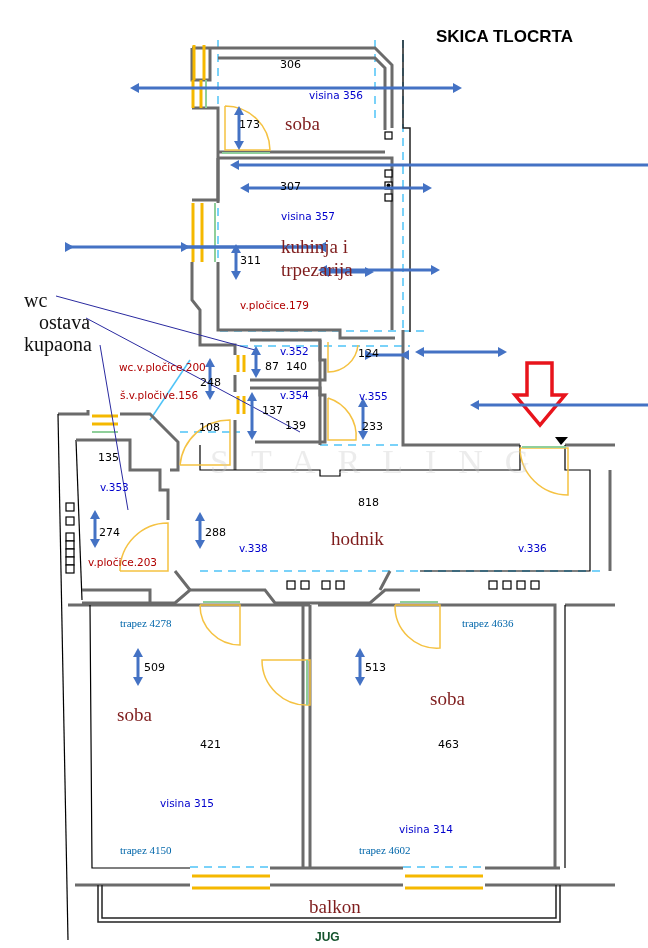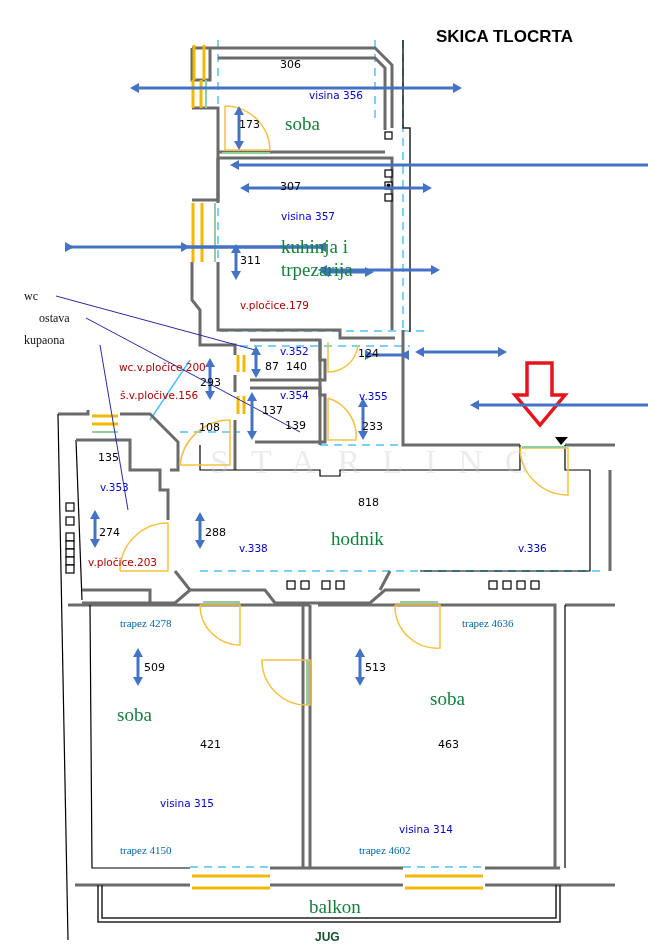--- a/index.html
+++ b/index.html
@@ -14,22 +14,22 @@
   .door { fill: none; stroke: #f5c242; stroke-width: 1.5; }
   .pointer { fill: none; stroke: #2a2aa0; stroke-width: 1; }
   .dim { stroke: #4472c4; stroke-width: 3; fill: none; }
   .dimhead { fill: #4472c4; }
   .vent { fill: #fff; stroke: #000; stroke-width: 1.2; }
   .lbl { position: absolute; white-space: nowrap; line-height: 1; }
   .num { font-family: "DejaVu Sans", sans-serif; font-size: 11px; color: #000; }
   .blue { font-family: "DejaVu Sans", sans-serif; font-size: 10.5px; color: #0000cc; }
   .teal { font-family: Liberation Serif, serif; font-size: 11px; color: #0066aa; }
   .red { font-family: "DejaVu Sans", sans-serif; font-size: 10.5px; color: #b00000; }
-  .room { font-family: "Liberation Serif", serif; font-size: 19px; color: #15803d; }
-  .legend { font-family: "Liberation Serif", serif; font-size: 12px; color: #111; }
+  .room { font-family: "Liberation Serif", serif; font-size: 19px; color: #7f1d1d; }
+  .legend { font-family: "Liberation Serif", serif; font-size: 20px; color: #111; }
   .title { font-family: "Liberation Sans", sans-serif; font-weight: bold; font-size: 17px; color: #000; }
   .jug { font-family: "Liberation Sans", sans-serif; font-weight: bold; font-size: 12px; color: #14532d; }
   .watermark { font-family: "Liberation Serif", serif; font-size: 34px; letter-spacing: 22px; color: rgba(200,200,200,0.35); }
 </style>
 </head>
 <body>
 
 <svg id="plan" viewBox="0 0 648 948" xmlns="http://www.w3.org/2000/svg">
 
   <g>
@@ -283,21 +283,21 @@
 
 <div class="lbl num" style="left:280px;top:181px;">307</div>
 <div class="lbl blue" style="left:281px;top:211px;">visina 357</div>
 <div class="lbl room" style="left:281px;top:237px;">kuhinja i</div>
 <div class="lbl room" style="left:281px;top:260px;">trpezarija</div>
 <div class="lbl num" style="left:240px;top:255px;">311</div>
 <div class="lbl red" style="left:240px;top:300px;">v.pločice.179</div>
 
 <div class="lbl red" style="left:119px;top:362px;">wc.v.pločice.200</div>
 <div class="lbl red" style="left:120px;top:390px;">š.v.pločive.156</div>
-<div class="lbl num" style="left:200px;top:377px;">293</div>
+<div class="lbl num" style="left:200px;top:377px;">248</div>
 <div class="lbl num" style="left:199px;top:422px;">108</div>
 <div class="lbl blue" style="left:280px;top:346px;">v.352</div>
 <div class="lbl num" style="left:265px;top:361px;">87</div>
 <div class="lbl num" style="left:286px;top:361px;">140</div>
 <div class="lbl blue" style="left:280px;top:390px;">v.354</div>
 <div class="lbl num" style="left:262px;top:405px;">137</div>
 <div class="lbl num" style="left:285px;top:420px;">139</div>
 
 <div class="lbl num" style="left:358px;top:348px;">124</div>
 <div class="lbl blue" style="left:359px;top:391px;">v.355</div>

